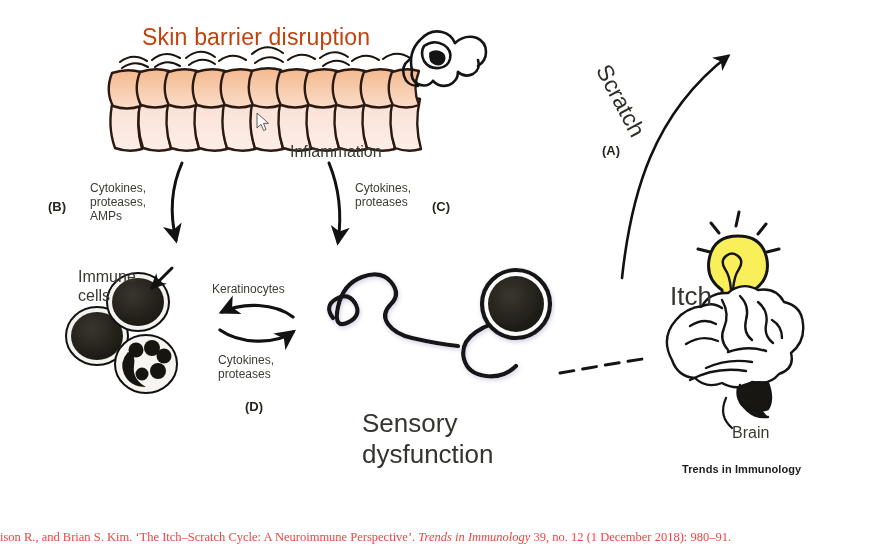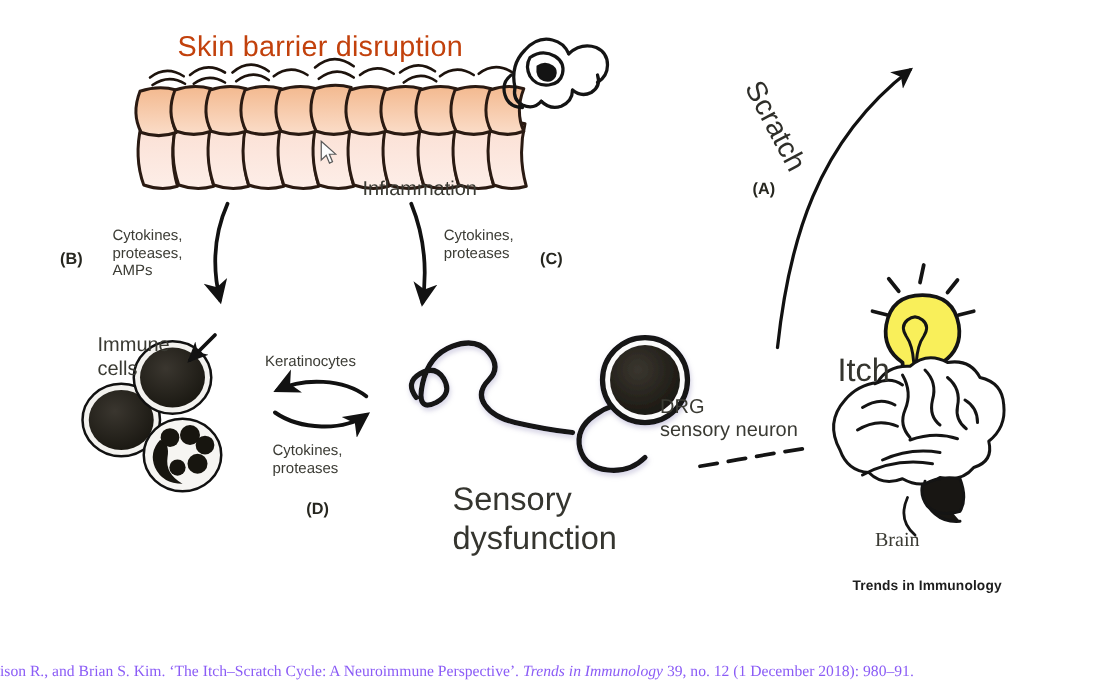--- a/index.html
+++ b/index.html
@@ -79,21 +79,21 @@
     width: 880px;
     height: 56px;
     background: #ffffff;
   }
   #caption .cap-text {
     position: absolute;
     left: 0px;
     top: 30px;
     font-family: "Liberation Serif", serif;
     font-size: 12.5px;
-    color: #8b5cf6;
+    color: #ef4444;
     white-space: nowrap;
   }
   #caption .cap-text i {
     font-style: italic;
   }
   #cursor {
     position: absolute;
     left: 256px;
     top: 112px;
     width: 14px;
@@ -309,29 +309,27 @@
 cells</div>
 
   <div class="lbl small" style="left:212px; top:282px;">Keratinocytes</div>
 
   <div class="lbl small" style="left:218px; top:353px;">Cytokines,
 proteases</div>
 
   <div class="lbl marker" style="left:245px; top:399px;">(D)</div>
 
 
-  <div class="lbl title-md" style="left:362px; top:384px;">Sensory
+  <div class="lbl title-md" style="left:362px; top:408px;">Sensory
 dysfunction</div>
 
-  <div class="lbl title-sm" style="left:528px; top:317px;">DRG
-sensory neuron</div>
 
   <div class="lbl title-md" style="left:670px; top:281px;">Itch</div>
 
-  <div class="lbl title-sm" style="left:700px; top:424px;font-family:Liberation Serif, serif;">Brain</div>
+  <div class="lbl title-sm" style="left:732px; top:424px;">Brain</div>
 
   <div class="watermark" style="left:682px; top:463px;">Trends in Immunology</div>
 
   <svg id="cursor" viewBox="0 0 14 20" style="left: 256px; top: 112px;">
     <path d="M1,1 L1,16 L5,12.3 L7.6,18.5 L10,17.4 L7.5,11.4 L12.5,11.3 Z" fill="#fdfdfd" stroke="#5a5a5a" stroke-width="1"></path>
   </svg>
 </div>
 
 <div id="caption">
   <div class="cap-text"><span>ison R., and Brian S. Kim. ‘The Itch–Scratch Cycle: A Neuroimmune Perspective’. </span><i>Trends in Immunology</i><span> 39, no. 12 (1 December 2018): 980–91.</span></div>

